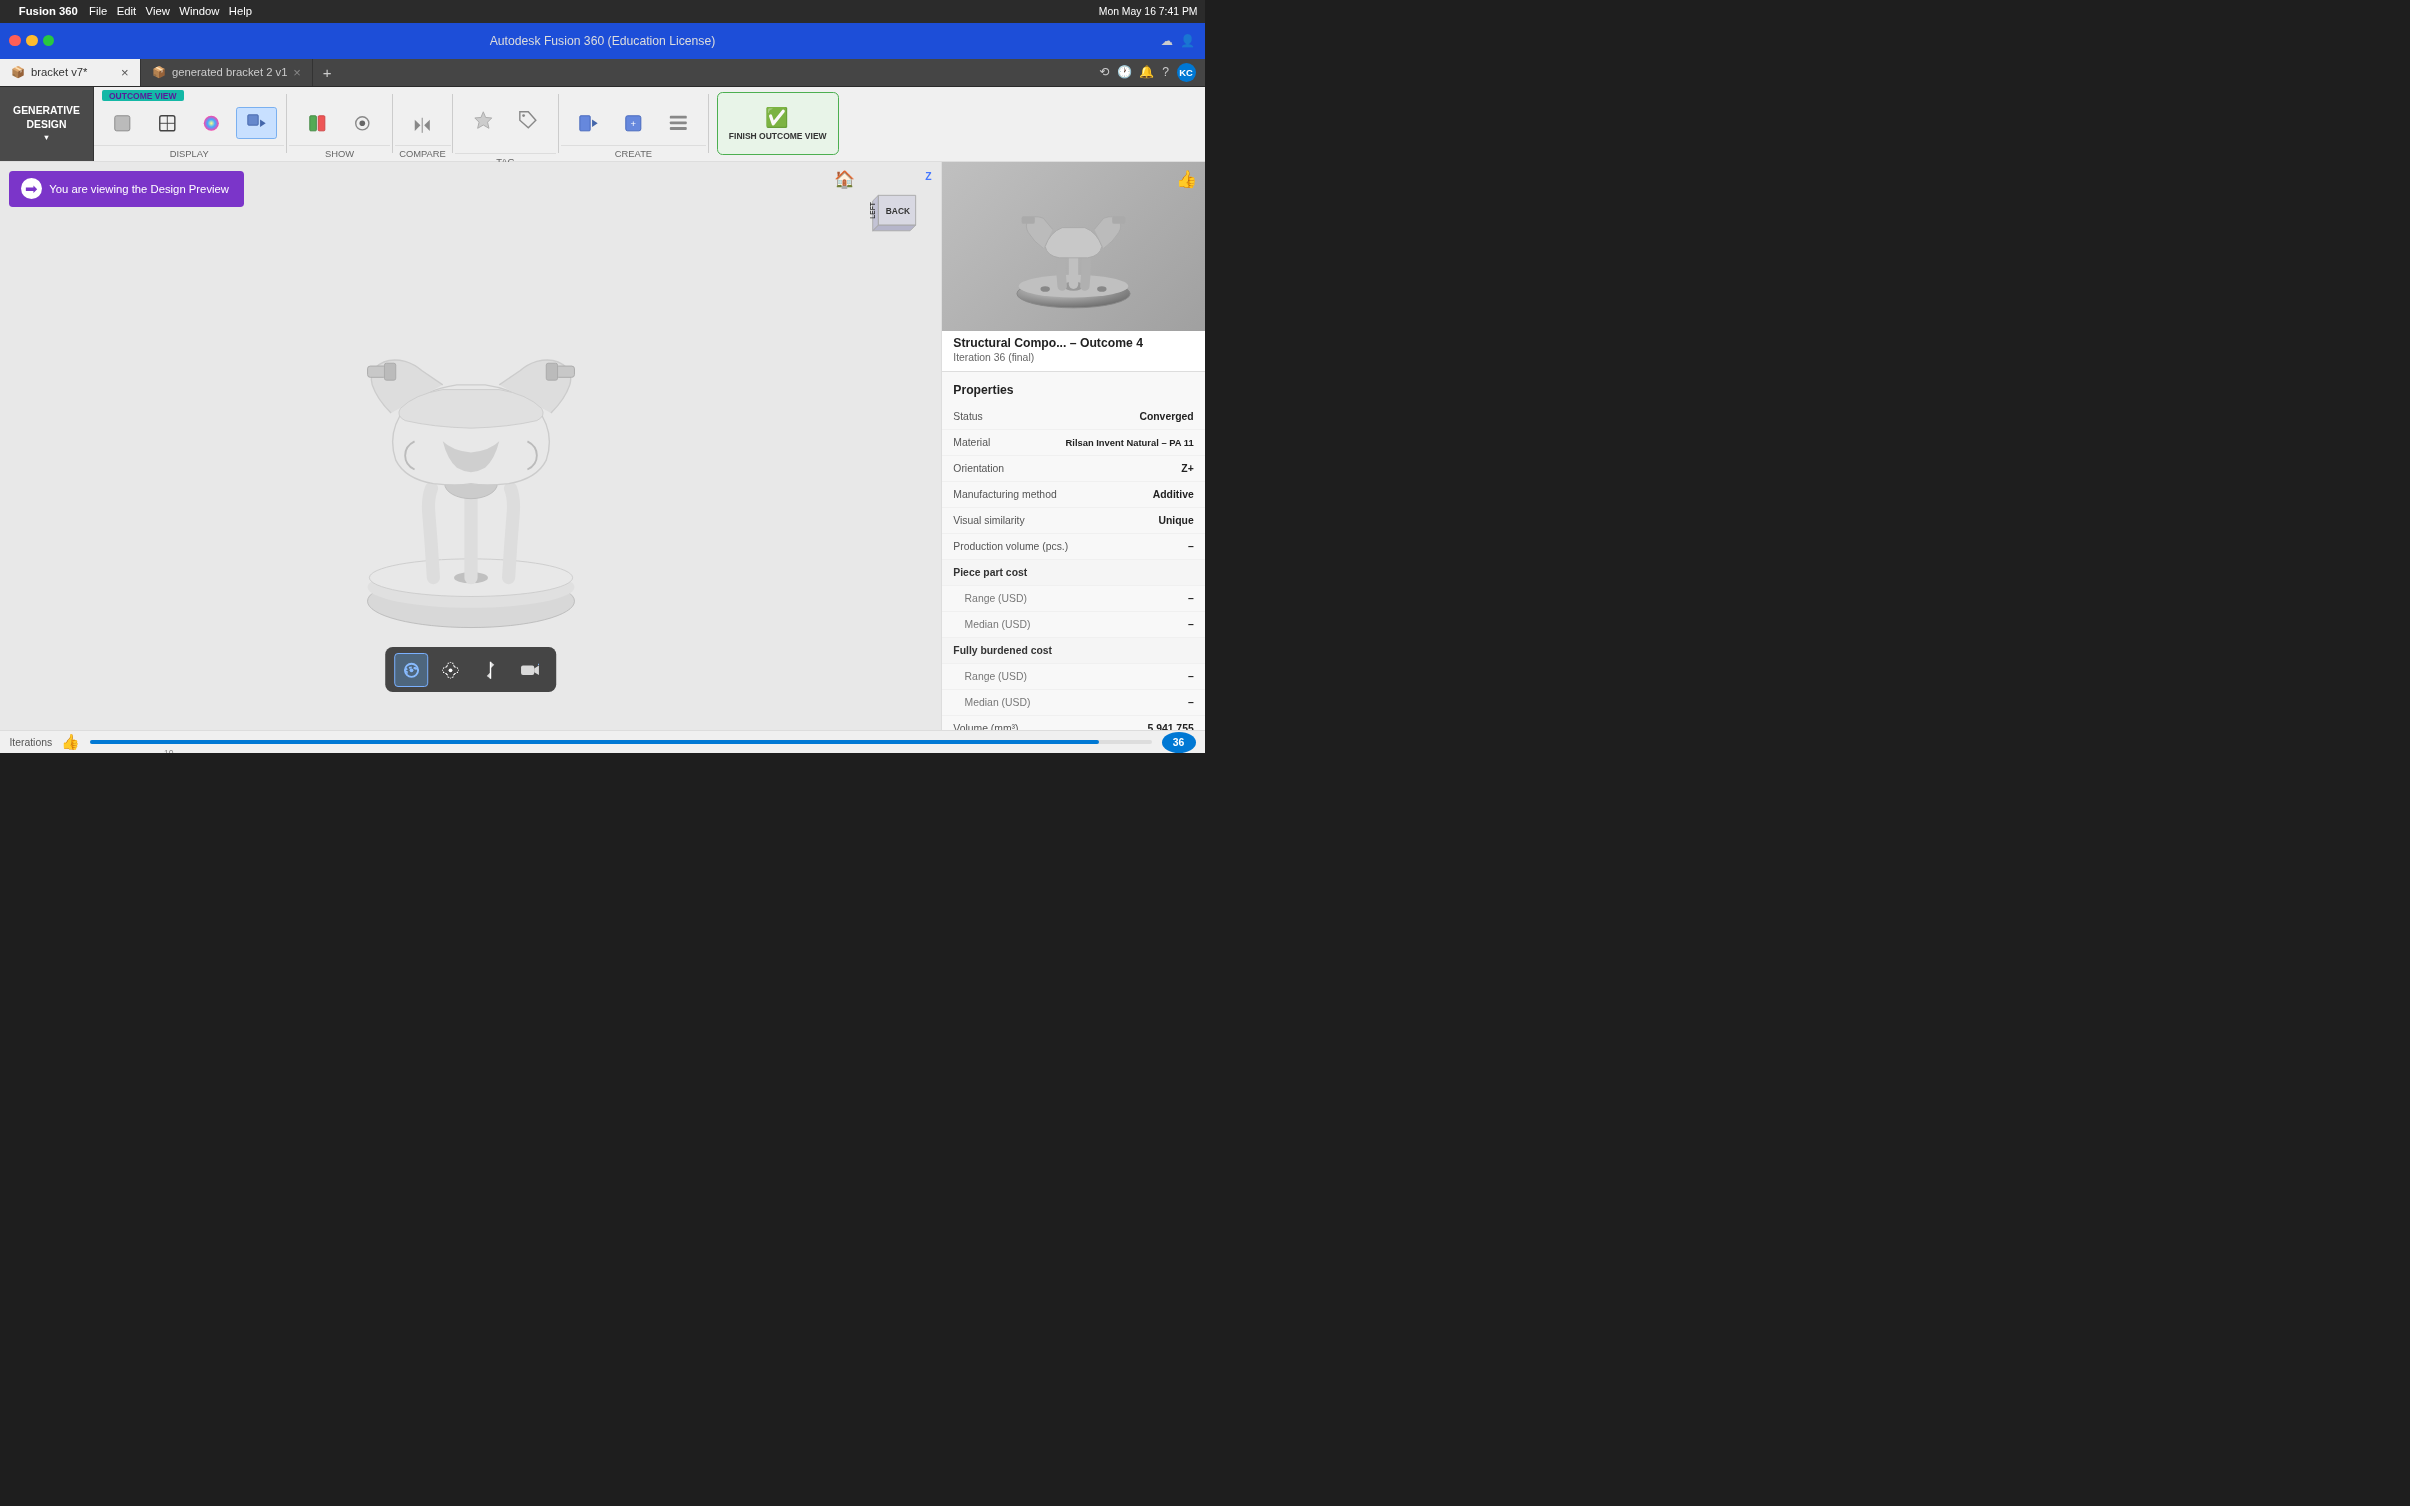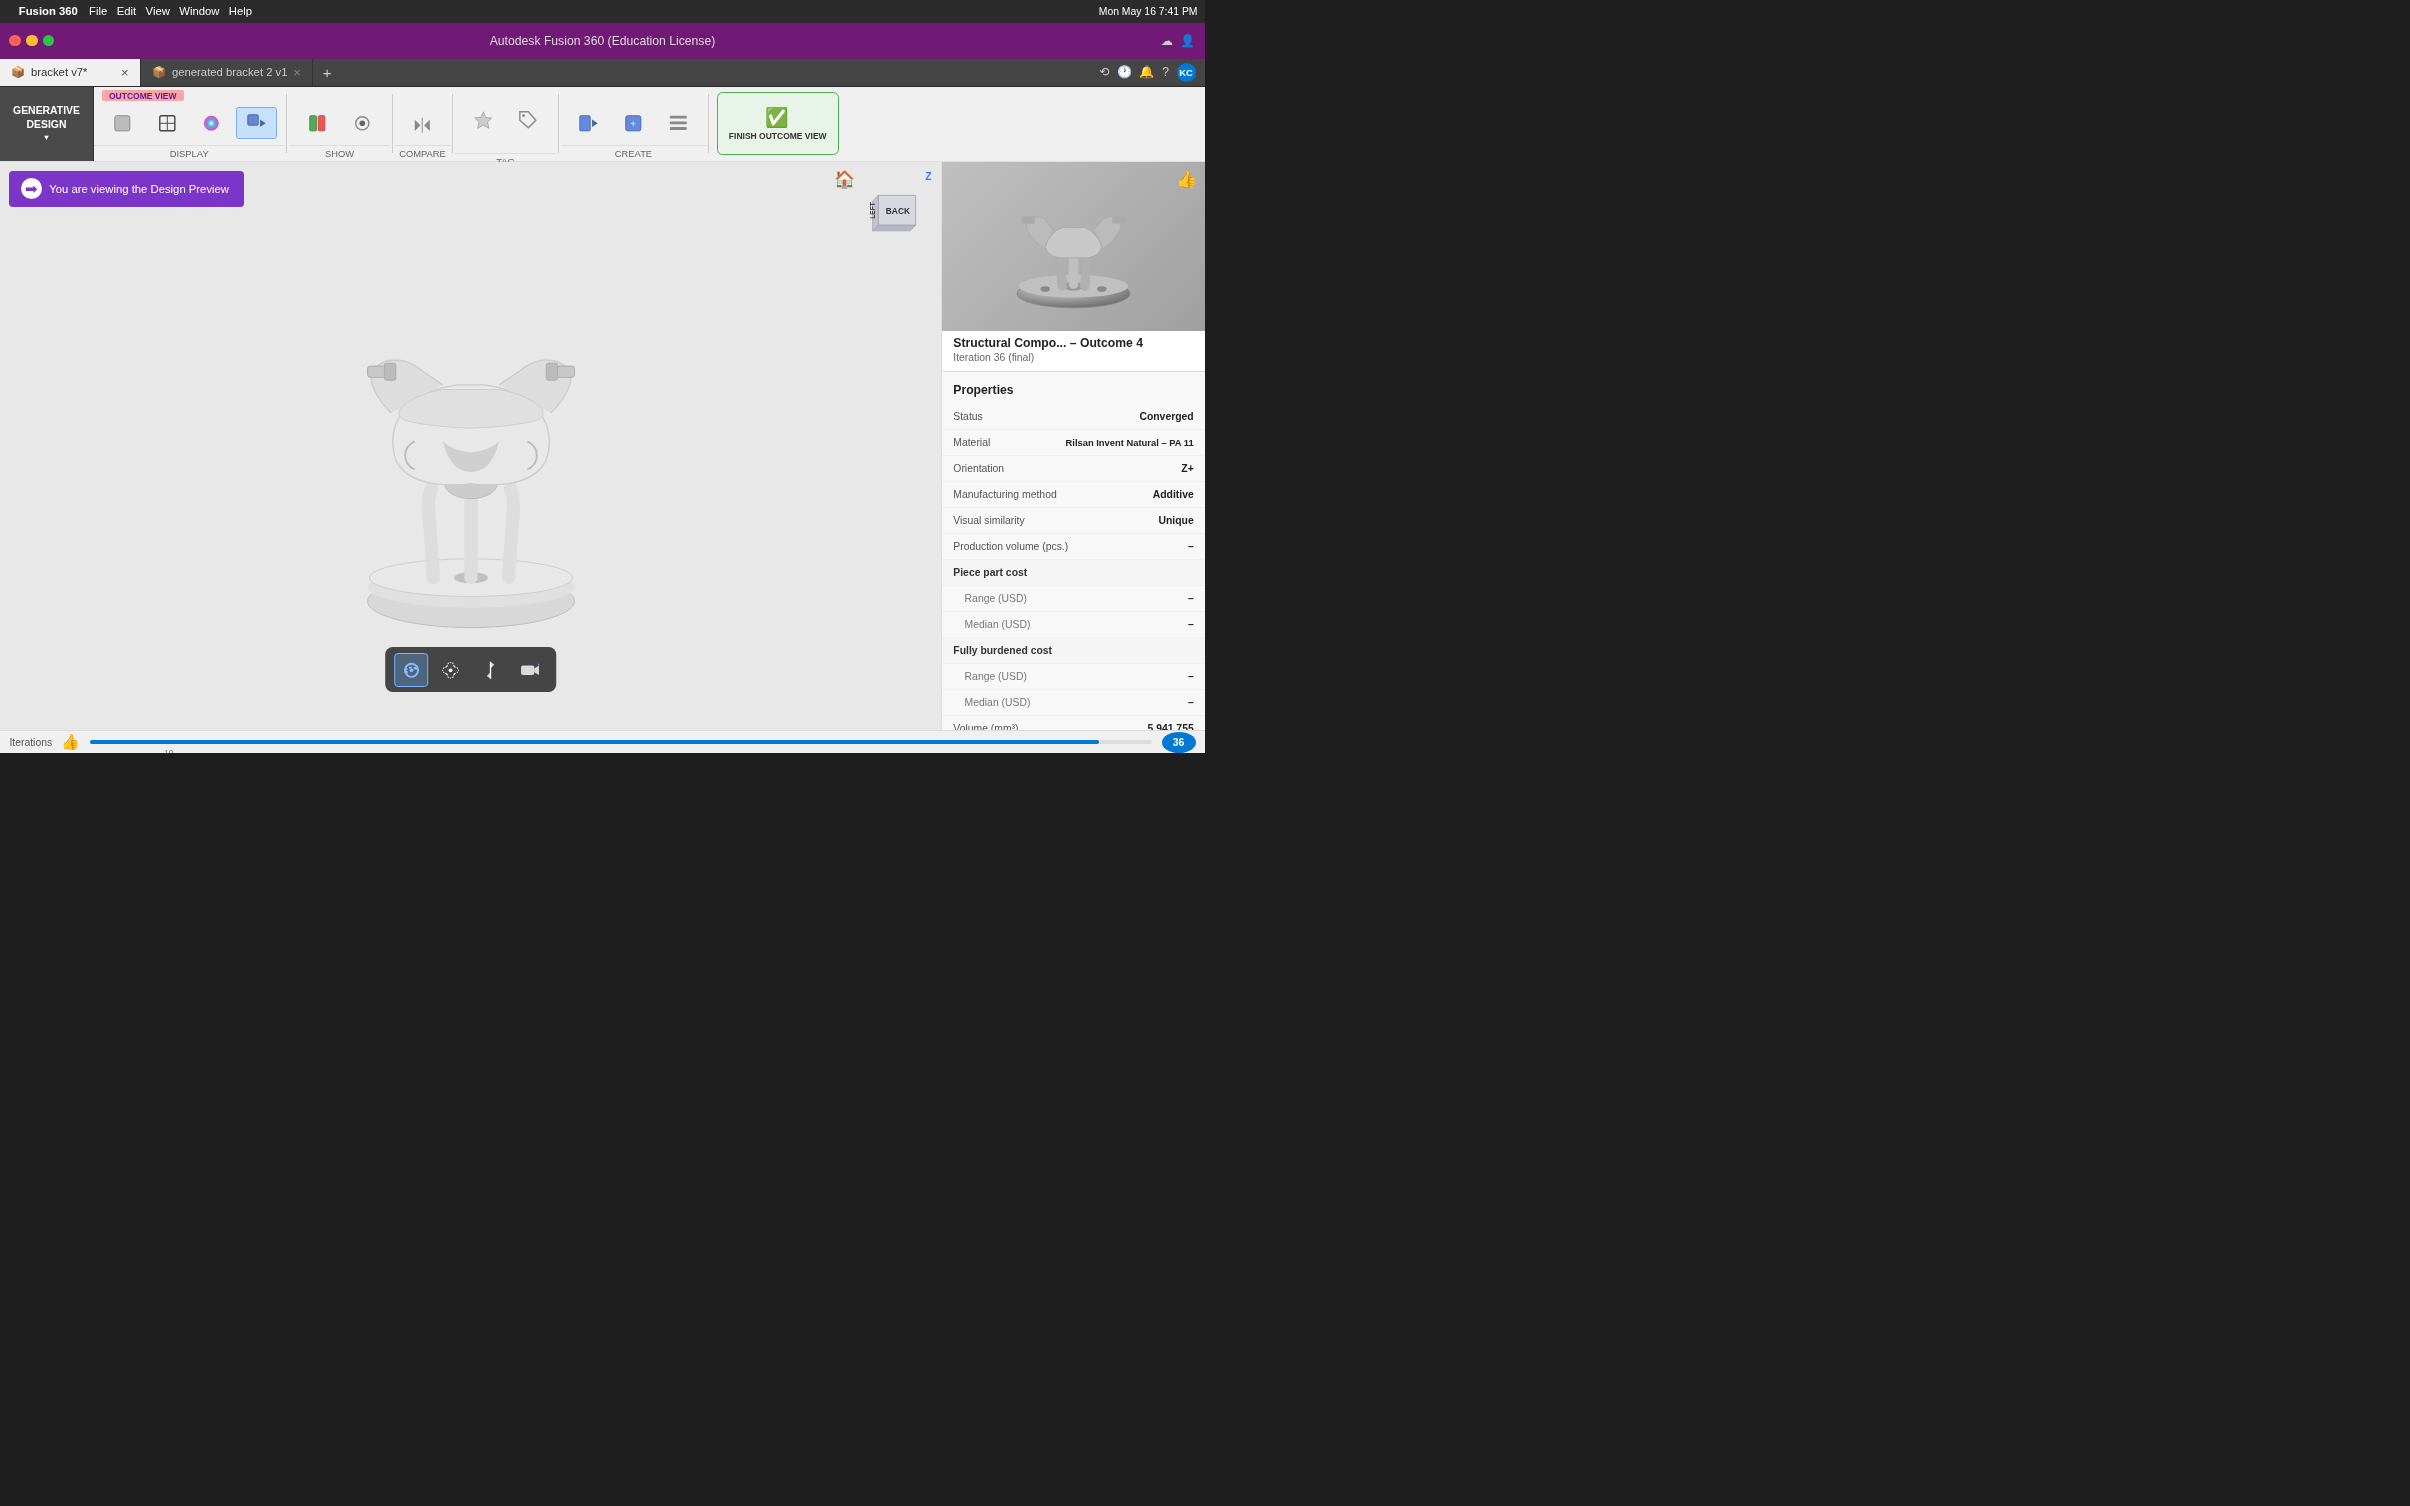--- a/index.html
+++ b/index.html
@@ -25,21 +25,21 @@
     }
     .mac-menubar .apple-logo { font-size: 13px; }
     .mac-menubar .app-name { font-weight: 700; }
     .mac-menubar .menu-items { display: flex; gap: 9.4px; }
     .mac-menubar .menu-items span { cursor: pointer; }
     .mac-menubar .right-icons { margin-left: auto; display: flex; gap: 7.5px; align-items: center; font-size: 10.4px; }
 
     
     .titlebar {
       height: 36px;
-      background: #701a75;
+      background: #1d4ed8;
       display: flex;
       align-items: center;
       justify-content: center;
       color: #ddd;
       font-size: 12.2px;
       position: relative;
     }
     .titlebar-title { font-weight: 500; }
     .traffic-lights { position: absolute; left: 9.4px; display: flex; gap: 5.6px; }
     .tl { width: 11.3px; height: 11.3px; border-radius: 50%; }
@@ -437,21 +437,21 @@
 
   <div class="generative-btn">
     <span style="white-space:pre-line;text-align:center;">GENERATIVE
 DESIGN</span>
     <span class="chevron">▼</span>
   </div>
 
   <div class="toolbar-sections-wrapper">
 
     <div style="position:absolute;top:1.9px;left:7.5px;z-index:10;">
-      <span style="background:#fca5a5;color:#5a1a9a;font-size:8.5px;font-weight:700;padding:0.9px 7.5px;border-radius:1.9px;">OUTCOME VIEW</span>
+      <span style="background:#14b8a6;color:#5a1a9a;font-size:8.5px;font-weight:700;padding:0.9px 7.5px;border-radius:1.9px;">OUTCOME VIEW</span>
     </div>
 
     <div class="toolbar-section" style="padding-top:15px;">
       <div class="toolbar-icons">
 
         <div class="tool-btn">
           <svg class="icon-svg" viewBox="0 0 24 24">
             <rect x="4" y="4" width="16" height="16" rx="2" fill="#bbb" stroke="#888" stroke-width="1"></rect>
           </svg>
         </div>

